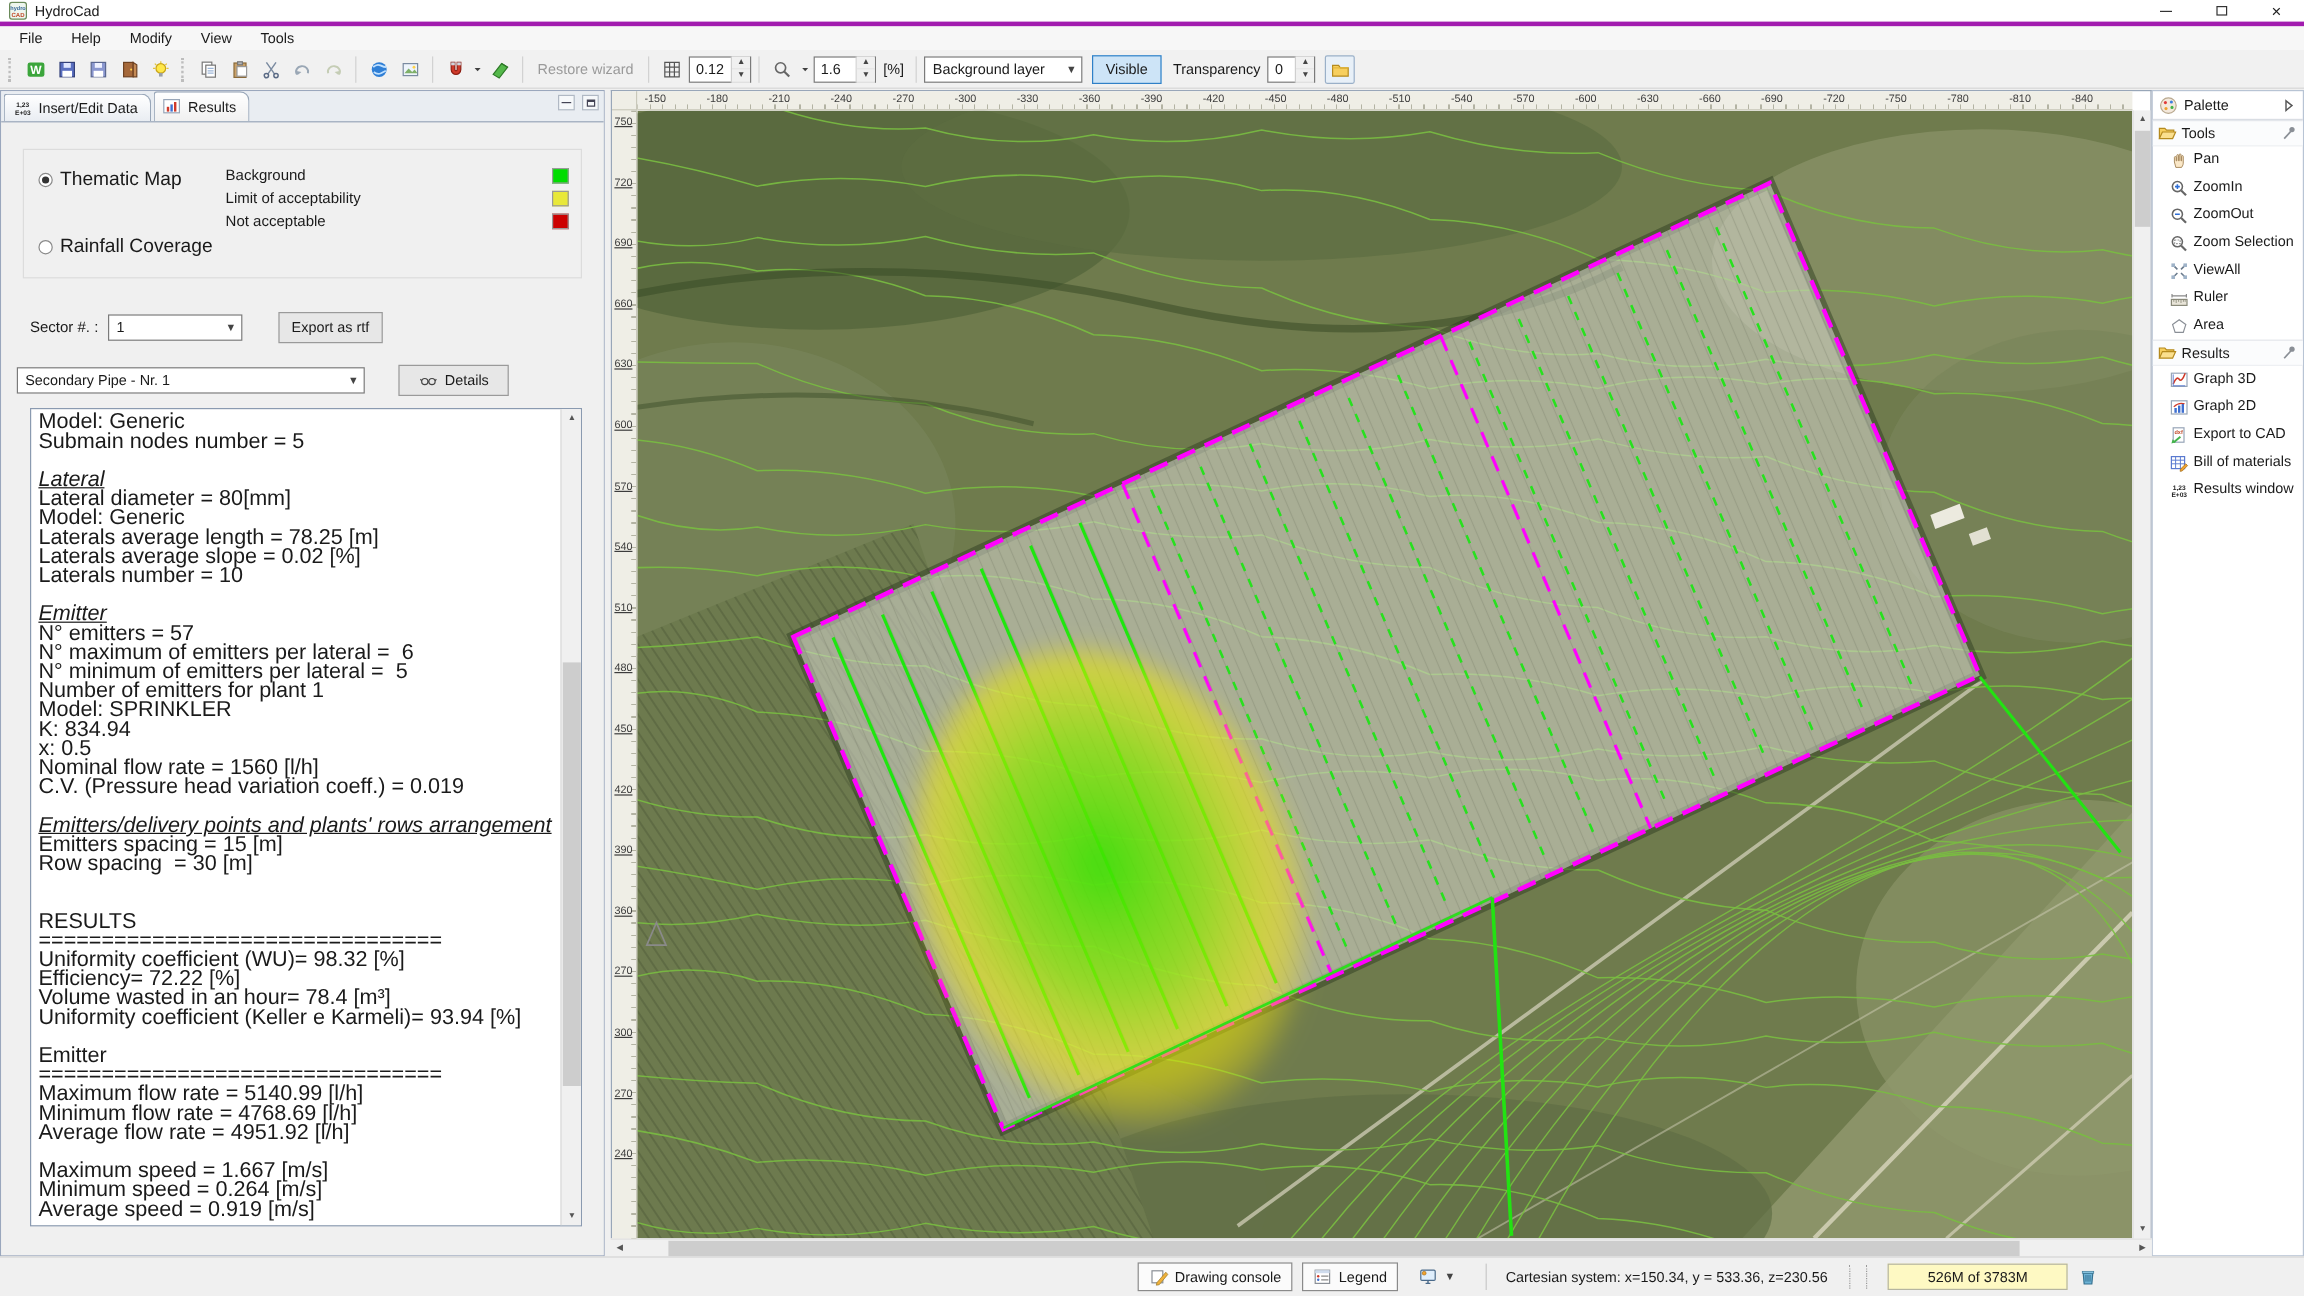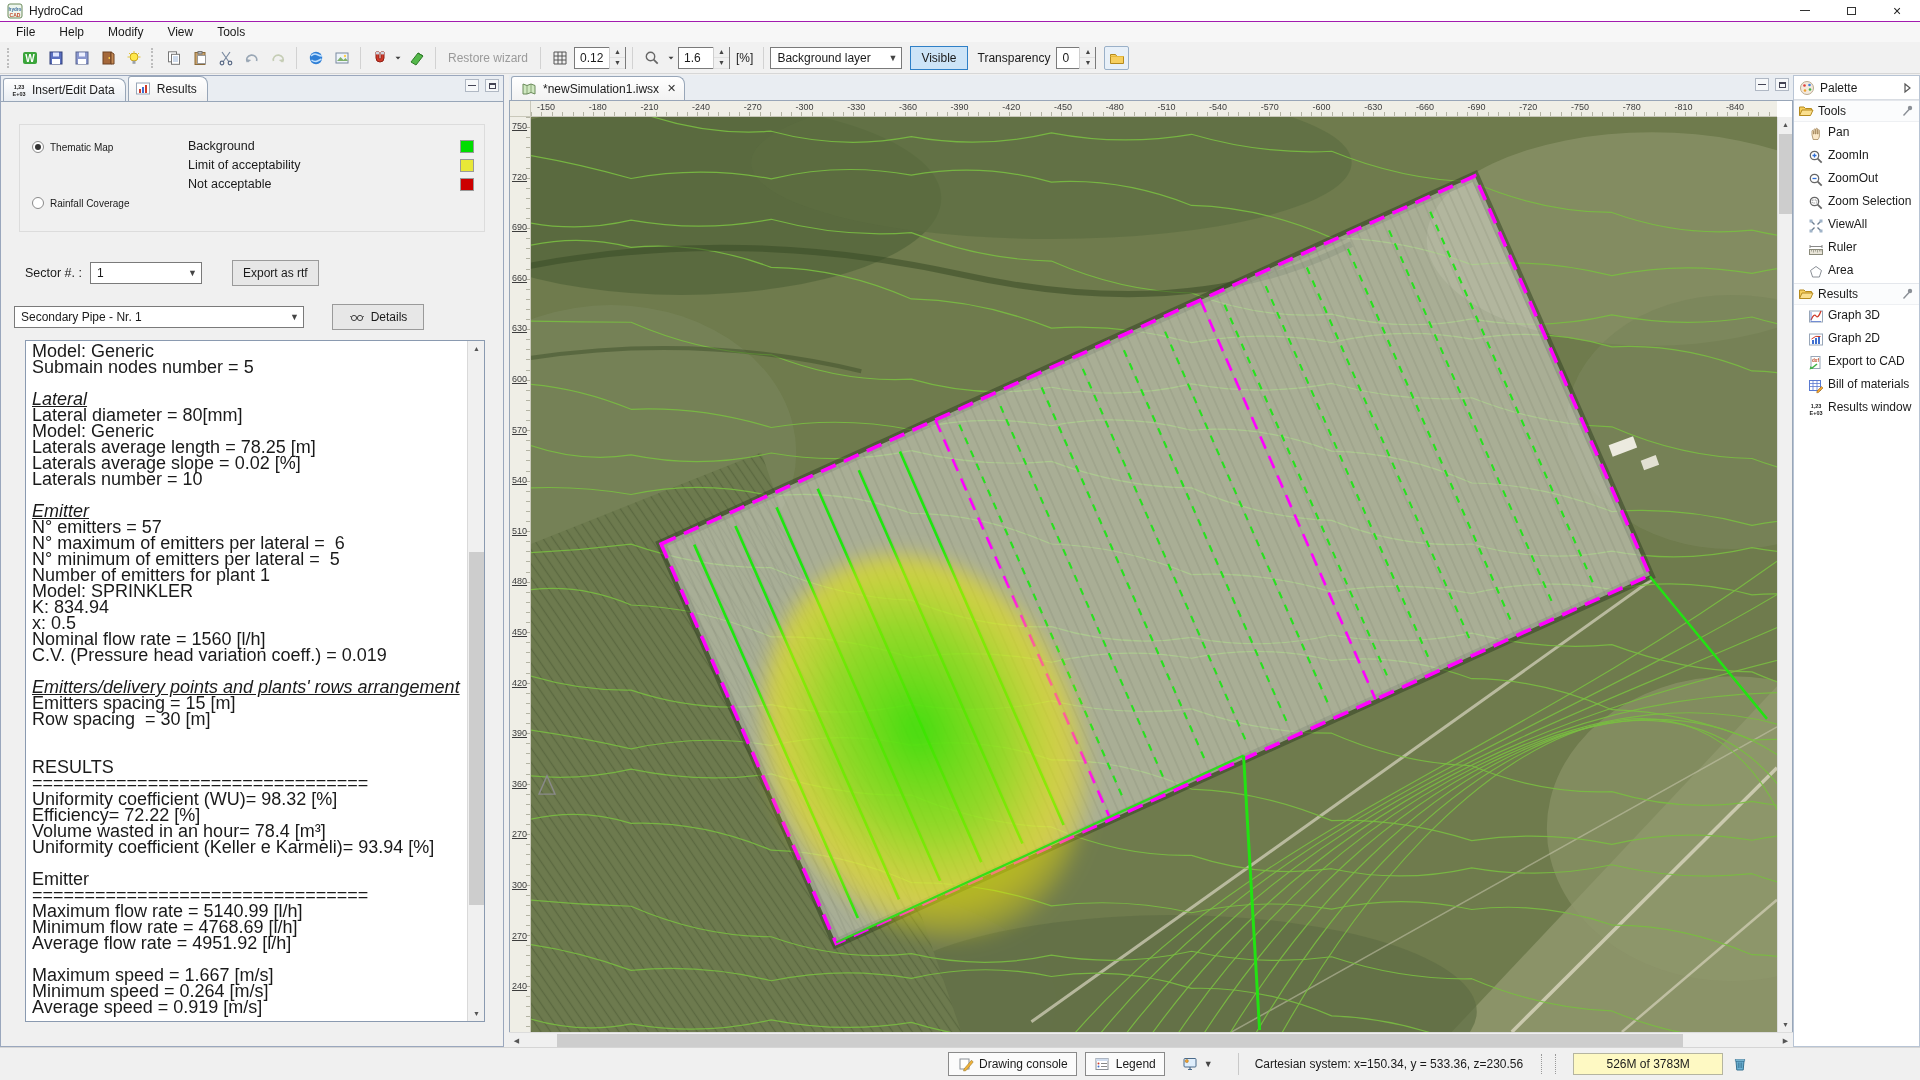--- a/index.html
+++ b/index.html
@@ -4,21 +4,21 @@
 <style>
   * { box-sizing: border-box; margin:0; padding:0; }
   html,body { width:1920px; height:1080px; overflow:hidden;
     font-family:"Liberation Sans","DejaVu Sans",sans-serif; font-size:12px; color:#1a1a1a;
     background:#f0f0f0; }
   svg { display:block; }
   .ico { display:inline-flex; width:17px; height:17px; align-items:center; justify-content:center; }
   .ico svg { width:16px; height:16px; }
 
   
-  .titlebar { height:22px; background:#ffffff; display:flex; align-items:center; padding-left:6px; border-bottom:1px solid #a21caf;}
+  .titlebar { height:22px; background:#ffffff; display:flex; align-items:center; padding-left:6px; border-bottom:4px solid #a21caf;}
   .titlebar .app-title { margin-left:6px; font-size:12px; }
   .wincontrols { margin-left:auto; display:flex; height:22px; }
   .wc { width:46px; display:flex; align-items:center; justify-content:center; font-size:12px; color:#222; }
   .wc-min i { display:block; width:10px; border-top:1px solid #333; }
   .wc-max i { display:block; width:9px; height:8px; border:1px solid #333; }
   .wc-close { font-size:14px; }
 
   
   .menubar { height:20px; background:#f7f7f7; display:flex; align-items:center; padding-left:4px; }
   .menu-item { padding:2px 12px; cursor:default; }
@@ -53,21 +53,21 @@
      background:linear-gradient(#ffffff,#e9edf2); margin-right:2px; font-size:12px; }
   .ptab.active { background:linear-gradient(#ffffff,#f0f0f0); height:25px; }
   .ptab-btns { position:absolute; right:4px; top:3px; display:flex; gap:6px; }
   .mini-btn { width:14px; height:13px; display:flex; align-items:center; justify-content:center; border:1px solid #b0b8c4; background:#f6f8fa; }
   .mini-btn i { display:block; width:7px; height:6px; border:1px solid #445; border-top-width:2px; }
   .mini-btn.mz i { width:8px; border-top-width:1px; height:2px; border-bottom:none; border-left:none; border-right:none; }
 
   .pbody { flex:1; position:relative; border-top:1px solid #98a6b8; background:#f0f0f0; }
 
   .groupbox { position:absolute; left:18px; right:18px; top:22px; height:108px; border:1px solid #dcdcdc; background:#f0f0f0; }
-  .radio-row { position:absolute; display:flex; align-items:center; gap:6px; font-size:10px;text-align:center; }
+  .radio-row { position:absolute; display:flex; align-items:center; gap:6px; font-size:16px;text-align:center; }
   .radio { width:12px; height:12px; border:1px solid #8a8a8a; border-radius:50%; background:#fff; position:relative; }
   .radio.sel::after { content:""; position:absolute; left:2px; top:2px; width:6px; height:6px; border-radius:50%; background:#333; }
   .legend-row { position:absolute; left:168px; right:10px; display:flex; align-items:center; font-size:12.5px; }
   .legend-row .sw { margin-left:auto; width:14px; height:13px; border:1px solid #999; }
 
   .sector-row { position:absolute; top:158px; left:24px; display:flex; align-items:center; gap:8px; }
   .pipe-row { position:absolute; top:202px; left:13px; right:13px; display:flex; align-items:center; }
   .report-box { position:absolute; left:24px; right:18px; top:238px; bottom:24px; background:#fff; border:1px solid #8a9ab0; display:flex; }
   .report-text { flex:1; overflow:hidden; padding:2px 6px; white-space:pre; }
   .report-line { height:16px; line-height:16px; font-size:18px; }
@@ -453,40 +453,20 @@
           <div class="thumb" style="top:31%;height:52%"></div>
           <div class="sa dn">▼</div>
         </div>
       </div>
     </div>
   </div>
 
   <div class="vsplit"></div>
 
   <div class="map-panel">
-    <div class="mtabbar">
-      <div class="mtab">
-        <span class="ico">
-            <svg viewBox="0 0 16 16" font-family="Liberation Sans, DejaVu Sans, sans-serif">
-              <path d="M2 13V3l4 1.5L10 3l4 1.5V13l-4-1.5L6 13z" fill="#cfe8c0" stroke="#6a8a5a"></path>
-              <path d="M6 4.5V13M10 3v8.5" stroke="#6a8a5a" stroke-width=".7"></path>
-            </svg>
-          </span>
-        <span>*newSimulation1.iwsx</span>
-        <span class="x">✕</span>
-      </div>
-      <div class="ptab-btns">
-        <div class="mini-btn mz">
-            <i></i>
-          </div>
-        <div class="mini-btn">
-            <i></i>
-          </div>
-      </div>
-    </div>
 
     <div class="map-area">
       <div class="corner"></div>
       <div class="ruler-top" id="ruler-top">
           <span class="rl" style="left: 6px;">-150</span>
           <span class="rl" style="left: 57.7px;">-180</span>
           <span class="rl" style="left: 109.4px;">-210</span>
           <span class="rl" style="left: 161.1px; text-align: center;">-240</span>
           <span class="rl" style="left: 212.8px;">-270</span>
           <span class="rl" style="left: 264.5px;">-300</span>

